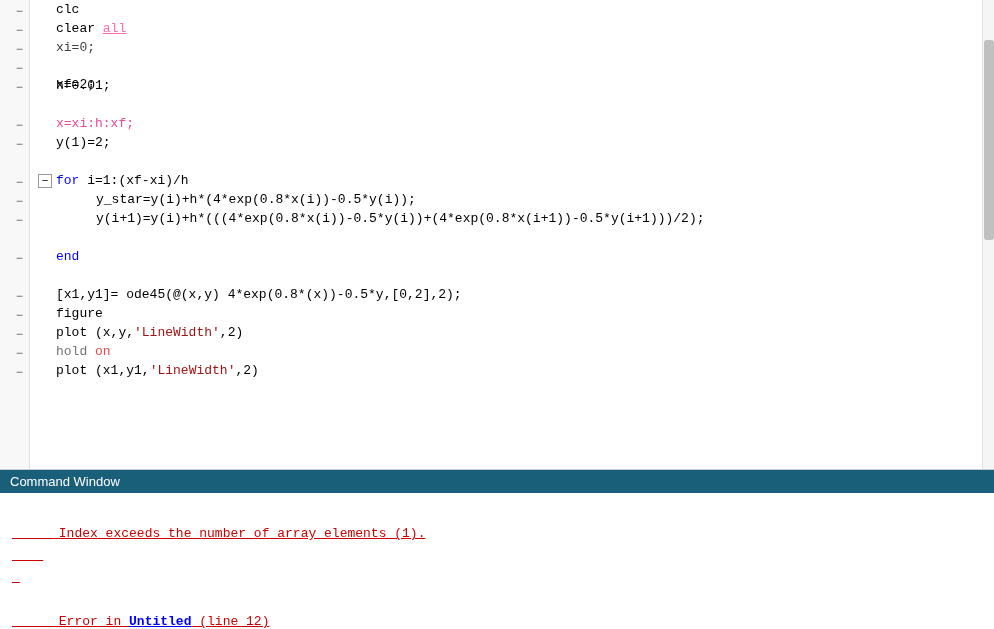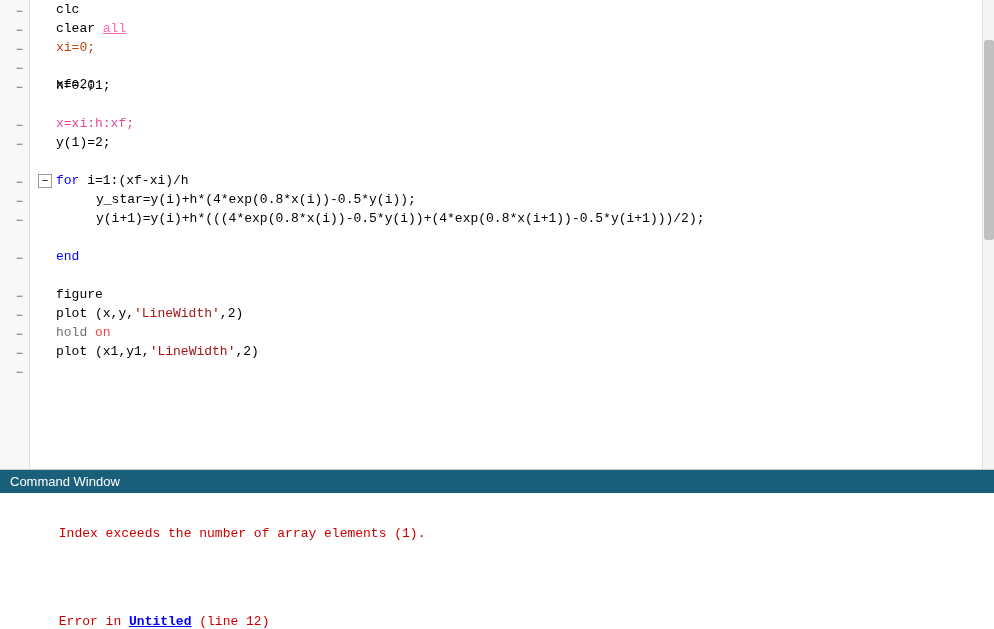--- a/index.html
+++ b/index.html
@@ -110,20 +110,21 @@
       flex: 1;
       padding: 8px 12px;
       overflow: hidden;
     }
 
     .error-line {
       color: #cc0000;
       font-size: 13px;
       line-height: 22px;
       white-space: pre;
+      text-decoration: underline;
     }
 
     .error-link {
       color: #0000ff;
       text-decoration: underline;
       font-weight: bold;
     }
   </style>
 </head>
 <body>
@@ -148,33 +149,34 @@
         <div class="gutter-line"></div>
         <div class="gutter-line" style="color: rgb(102, 102, 102);">−</div>
         <div class="gutter-line" style="color: rgb(102, 102, 102);">−</div>
         <div class="gutter-line" style="color: rgb(102, 102, 102);">−</div>
         <div class="gutter-line" style="color: rgb(102, 102, 102);">−</div>
         <div class="gutter-line" style="color: rgb(102, 102, 102);">−</div>
       </div>
     <div class="code-lines" id="code-lines-el">
         <div class="code-line"><span style="display: inline-block; width: 18px; flex-shrink: 0;"></span><span style="color: rgb(0, 0, 0);">clc</span></div>
         <div class="code-line"><span style="display: inline-block; width: 18px; flex-shrink: 0;"></span><span style="color: rgb(0, 0, 0);">clear </span><span style="color: rgb(255, 105, 180); text-decoration: underline rgb(255, 105, 180);">all</span></div>
-        <div class="code-line"><span style="display: inline-block; width: 18px; flex-shrink: 0;"></span><span style="color: #c2410c;">xi=0;</span></div>
+        <div class="code-line"><span style="display: inline-block; width: 18px; flex-shrink: 0;"></span><span style="color: #404040;">xi=0;</span></div>
         <div class="code-line"><span style="display: inline-block; width: 18px; flex-shrink: 0;"></span><span style="color: #000000; margin-top: 36px;">xf=2;</span></div>
         <div class="code-line"><span style="display: inline-block; width: 18px; flex-shrink: 0;"></span><span style="color: rgb(0, 0, 0);">h=0.01;</span></div>
         <div class="code-line"><span style="display: inline-block; width: 18px; flex-shrink: 0;"></span></div>
         <div class="code-line"><span style="display: inline-block; width: 18px; flex-shrink: 0;"></span><span style="color: #ec4899;">x=xi:h:xf;</span></div>
         <div class="code-line"><span style="display: inline-block; width: 18px; flex-shrink: 0;"></span><span style="color: rgb(0, 0, 0);">y(1)=2;</span></div>
         <div class="code-line"><span style="display: inline-block; width: 18px; flex-shrink: 0;"></span></div>
         <div class="code-line"><span style="display: inline-block; width: 14px; height: 14px; border: 1px solid rgb(153, 153, 153); background: rgb(255, 255, 255); text-align: center; line-height: 13px; font-size: 11px; margin-right: 4px; cursor: pointer; flex-shrink: 0;">−</span><span style="color: rgb(0, 0, 255);">for </span><span style="color: rgb(0, 0, 0);">i=1:(xf-xi)/h</span></div>
         <div class="code-line"><span style="display: inline-block; width: 18px; flex-shrink: 0;"></span><span style="display: inline-block; width: 40px; flex-shrink: 0;"></span><span style="color: rgb(0, 0, 0);">y_star=y(i)+h*(4*exp(0.8*x(i))-0.5*y(i));</span></div>
         <div class="code-line"><span style="display: inline-block; width: 18px; flex-shrink: 0;"></span><span style="display: inline-block; width: 40px; flex-shrink: 0;"></span><span style="color: rgb(0, 0, 0);">y(i+1)=y(i)+h*(((4*exp(0.8*x(i))-0.5*y(i))+(4*exp(0.8*x(i+1))-0.5*y(i+1)))/2);</span></div>
         <div class="code-line"><span style="display: inline-block; width: 18px; flex-shrink: 0;"></span></div>
         <div class="code-line"><span style="display: inline-block; width: 18px; flex-shrink: 0;"></span><span style="color: rgb(0, 0, 255);">end</span></div>
         <div class="code-line"><span style="display: inline-block; width: 18px; flex-shrink: 0;"></span></div>
+        <div class="code-line"><span style="display: inline-block; width: 18px; flex-shrink: 0;"></span><span style="color: rgb(0, 0, 0);">[x1,y1]= ode45(@(x,y) 4*exp(0.8*(x))-0.5*y,[0,2],2);</span></div>
         <div class="code-line"><span style="display: inline-block; width: 18px; flex-shrink: 0;"></span><span style="color: rgb(0, 0, 0);">figure</span></div>
         <div class="code-line"><span style="display: inline-block; width: 18px; flex-shrink: 0;"></span><span style="color: rgb(0, 0, 0);">plot (x,y,</span><span style="color: rgb(163, 21, 21);">'LineWidth'</span><span style="color: rgb(0, 0, 0);">,2)</span></div>
         <div class="code-line"><span style="display: inline-block; width: 18px; flex-shrink: 0;"></span><span style="color: #737373;">hold </span><span style="color: #ef4444;">on</span></div>
         <div class="code-line"><span style="display: inline-block; width: 18px; flex-shrink: 0;"></span><span style="color: rgb(0, 0, 0);">plot (x1,y1,</span><span style="color: rgb(163, 21, 21);">'LineWidth'</span><span style="color: rgb(0, 0, 0);">,2)</span></div>
       </div>
     <div class="scrollbar-right">
       <div class="scrollbar-thumb"></div>
     </div>
   </div>
 </div>

